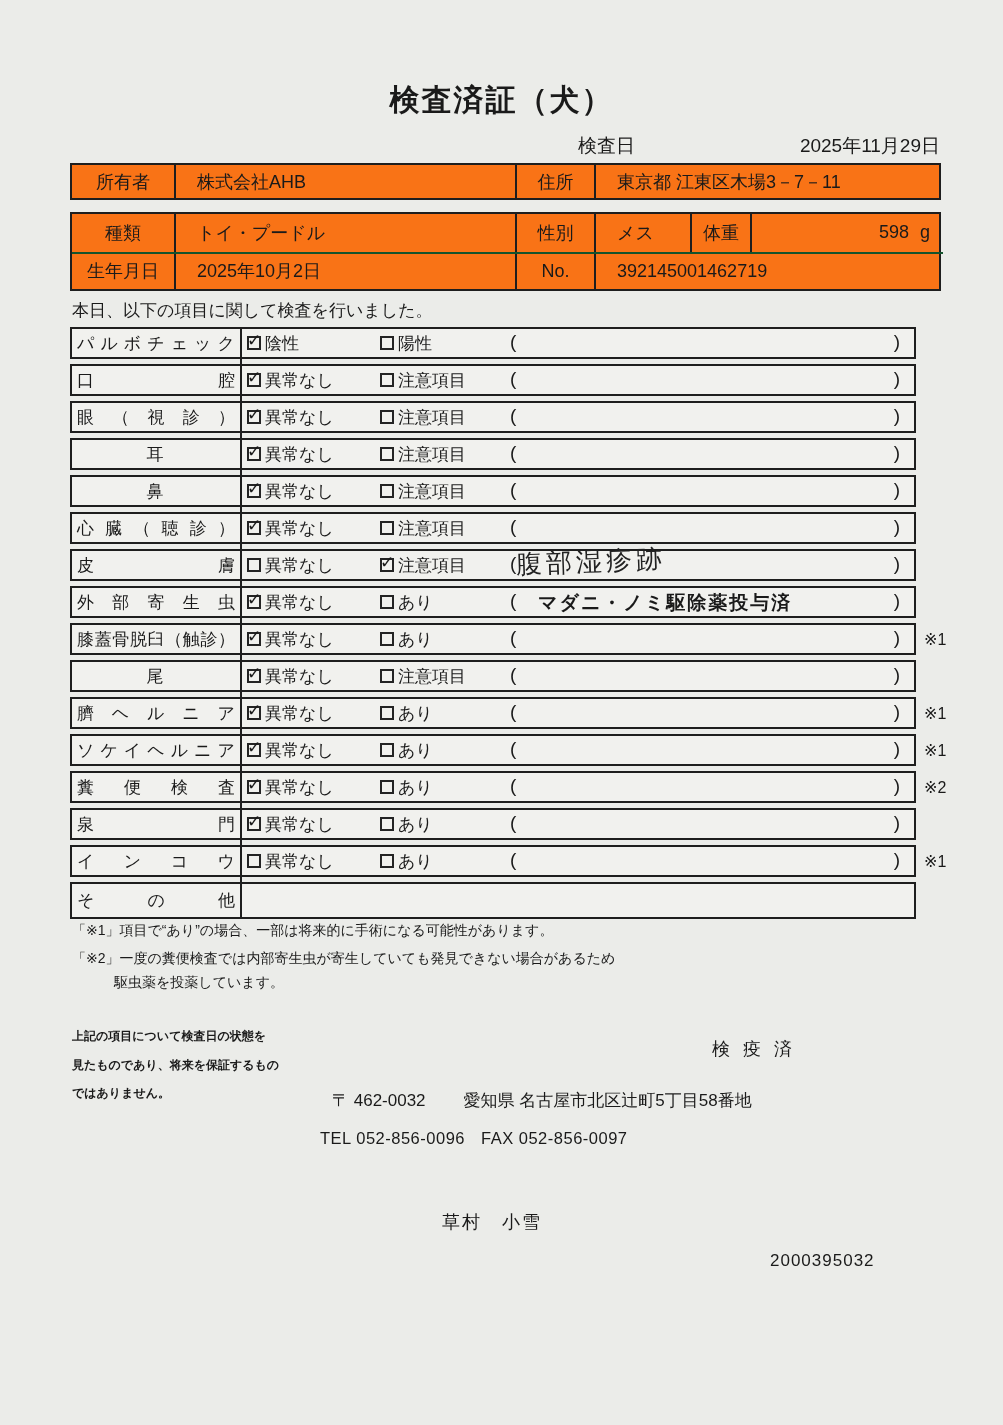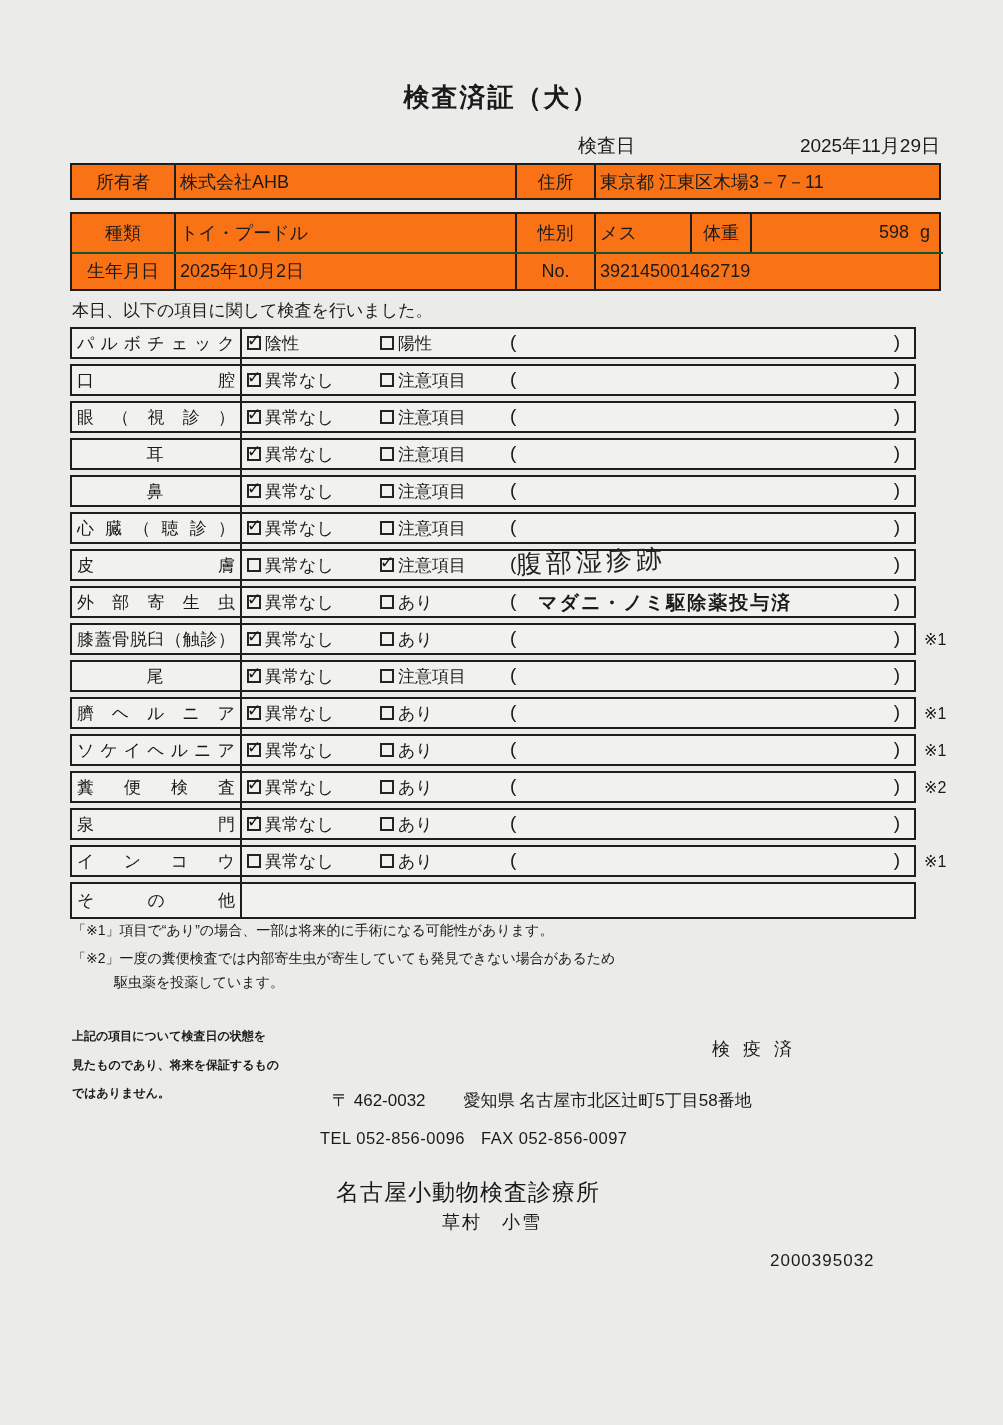--- a/index.html
+++ b/index.html
@@ -5,36 +5,36 @@
   html,body { margin:0; padding:0; background:#d8d8d6; }
   .page {
     position:relative; width:1003px; height:1425px;
     background:#ebece9;
     font-family:"Liberation Sans","DejaVu Sans",sans-serif;
     color:#1a1a1a; overflow:hidden;
     box-shadow:0 0 6px rgba(0,0,0,.25);
   }
   .title {
     position:absolute; top:80px; left:0; width:100%;
-    text-align:center; font-size:26px; font-weight:bold; letter-spacing:2px;
+    text-align:center; font-size:30px; font-weight:bold; letter-spacing:2px;
   }
   .date-line {
     position:absolute; top:133px; left:578px; width:362px;
     display:flex; justify-content:space-between; font-size:19px;
   }
   
   .tbl { position:absolute; left:70px; width:871px; border:2px solid #1e1e1e;
          background:#f97316; box-sizing:border-box; }
   .owner-table { top:163px; height:37px; display:grid;
                  grid-template-columns:102px 341px 79px 349px; }
   .pet-table { top:212px; height:79px; display:grid; grid-template-rows:1fr 1fr; }
   .pt-row { display:grid; }
   .pt-row.r1 { grid-template-columns:102px 341px 79px 96px 60px 193px; }
   .pt-row.r2 { grid-template-columns:102px 341px 79px 349px; border-top:2px solid #14532d; }
-  .cell { display:flex; align-items:center; padding:0 4px; font-size:18px;
+  .cell { display:flex; align-items:center; padding:0 21px; font-size:18px;
           border-left:2px solid #1e1e1e; overflow:hidden; white-space:nowrap; box-sizing:border-box; }
   .cell.first { border-left:none; }
   .cell.hdr { justify-content:center; padding:0 3px; }
   .cell.num { justify-content:flex-end; padding-right:13px; gap:11px; }
   .intro { position:absolute; left:72px; top:299px; font-size:17px; }
 
   
   .checktable { position:absolute; left:70px; top:327px; width:846px; height:592px; }
   .vline { position:absolute; left:170px; top:0; bottom:0; width:2px; background:#1e1e1e; z-index:2; }
   .check-row { position:relative; height:32px; margin-bottom:5px; border:2px solid #1e1e1e;
@@ -474,17 +474,16 @@
   <div class="postal-line">
     <span>〒 462-0032</span>
     <span>愛知県 名古屋市北区辻町5丁目58番地</span>
   </div>
 
   <div class="tel-line">
     <span>TEL 052-856-0096</span>
     <span>FAX 052-856-0097</span>
   </div>
 
-  <div class="clinic-name">名古屋小動物検査診療所</div>
   <div class="vet-name">草村　小雪</div>
   <div class="doc-number">2000395032</div>
 
 </div>
 
 </body></html>

